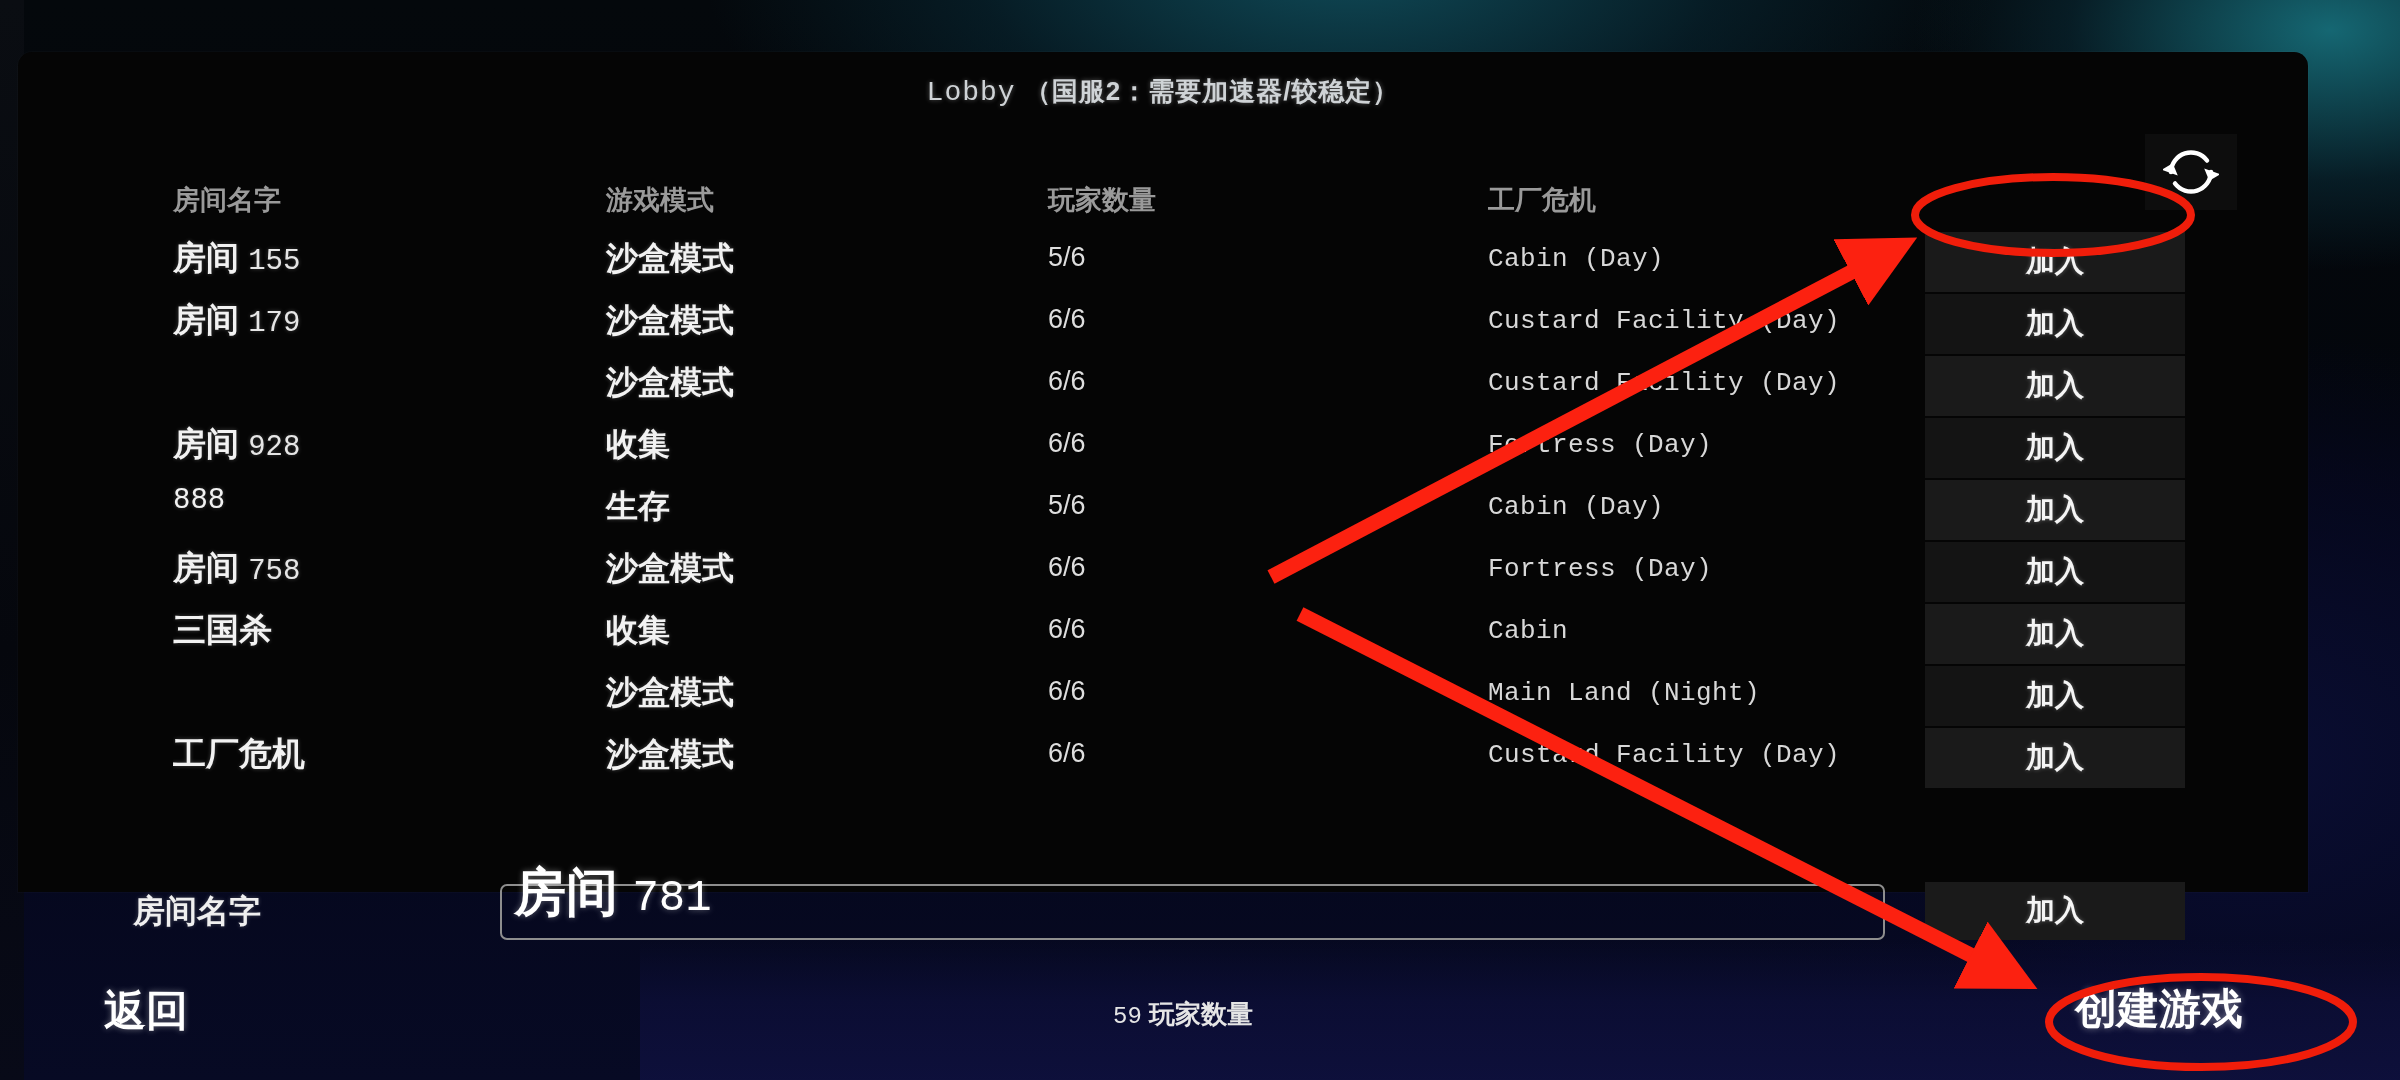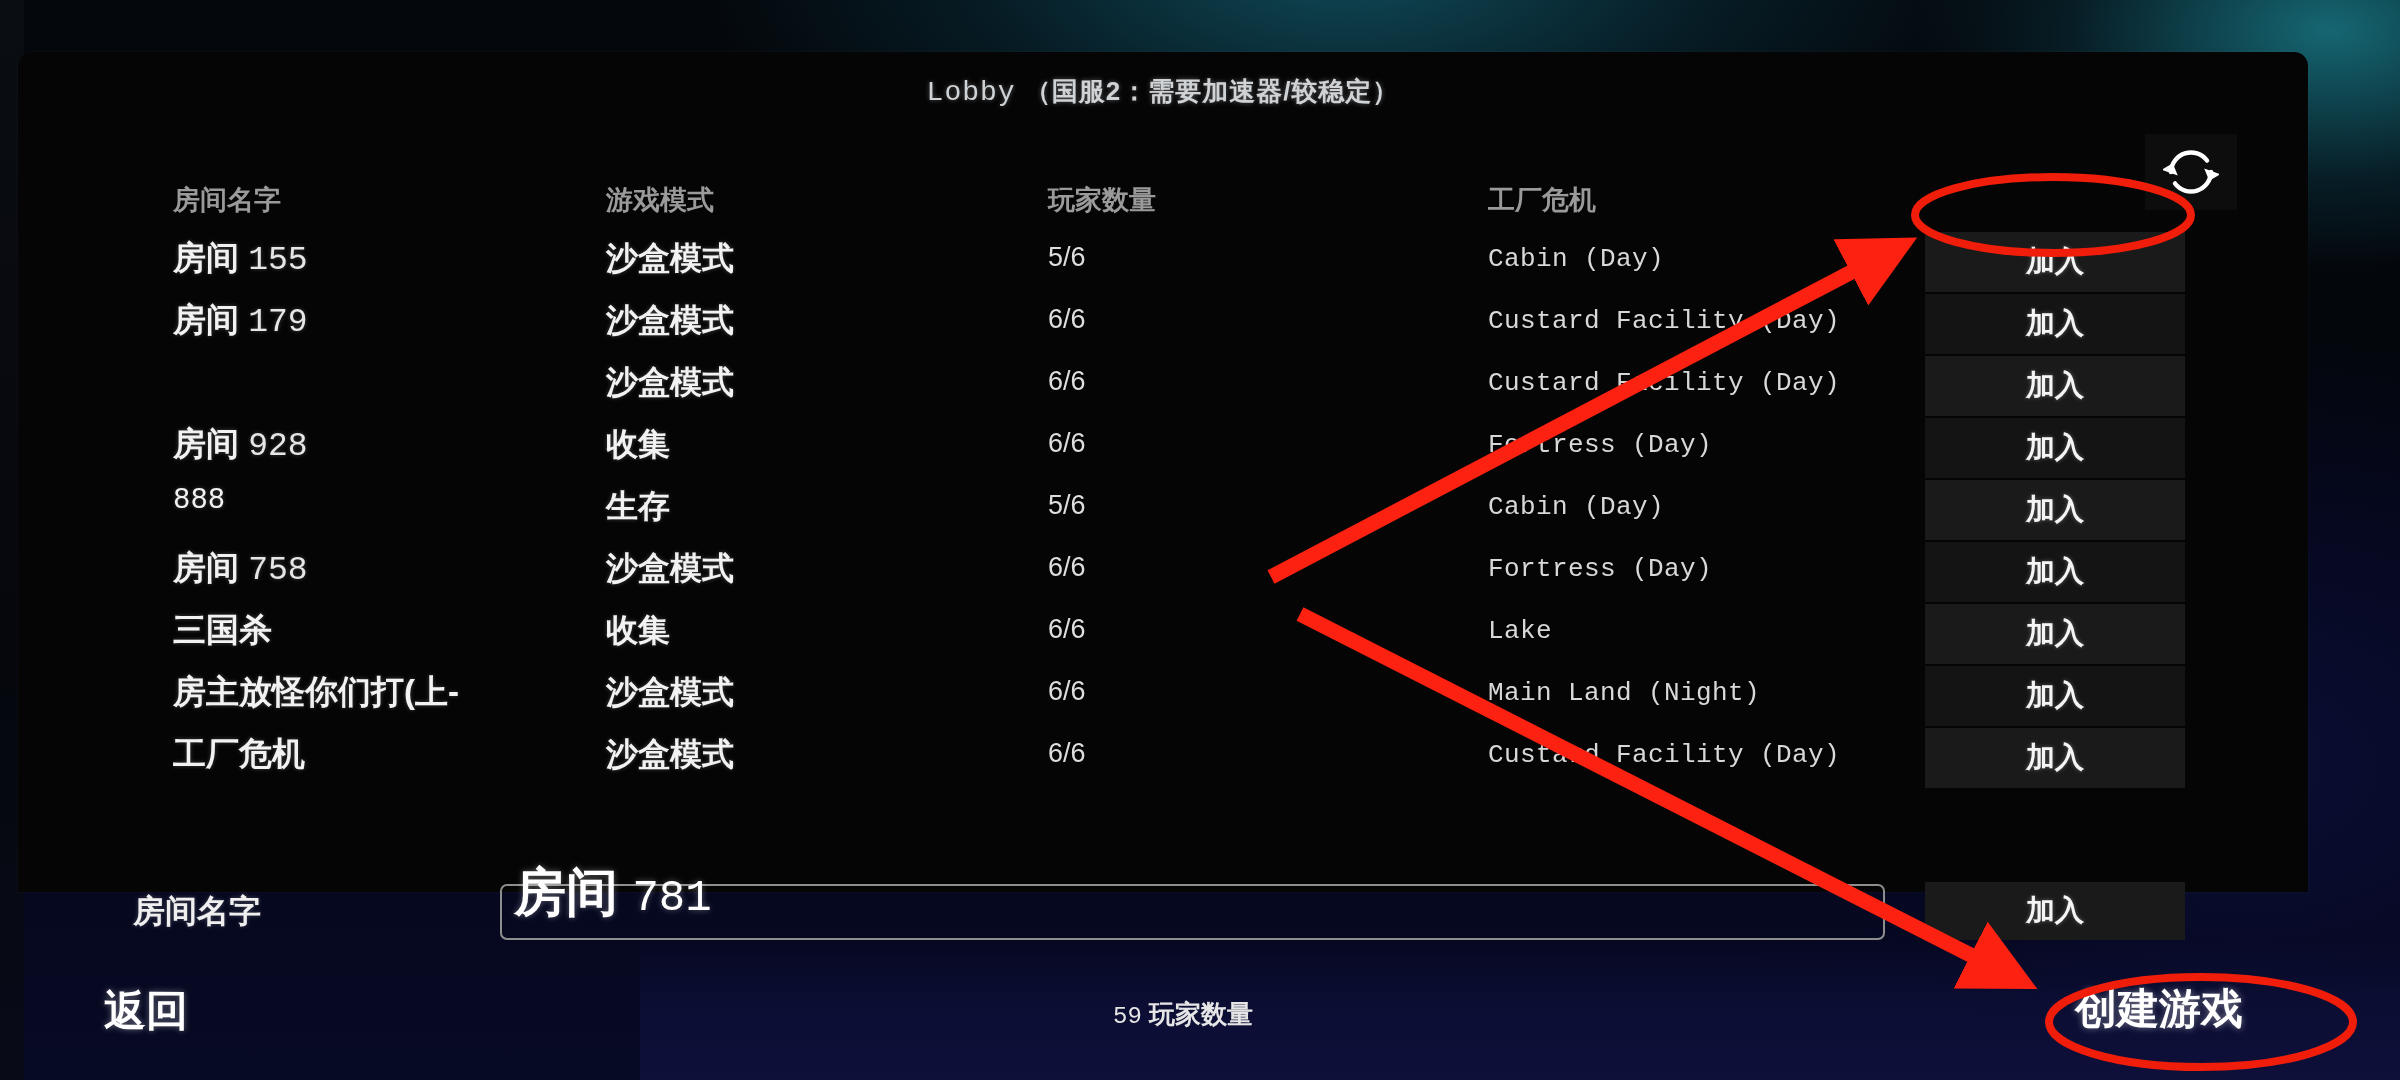--- a/index.html
+++ b/index.html
@@ -62,21 +62,21 @@
   .h-map { position:absolute; left:1470px; }
 
   #rows { position:absolute; left:0; top:180px; width:2290px; }
   .row { position:relative; height:62px; }
   .row .rname {
     position:absolute; left:155px; top:4px; width:430px;
     color:#f2f2f2; font-size:33px; font-weight:bold;
     white-space:nowrap; overflow:hidden;
     text-shadow:0 0 4px rgba(255,255,255,0.25);
   }
-  .row .rname .num { font-family:"Liberation Mono","DejaVu Sans Mono",monospace; font-weight:normal; font-size:33px; color:#e6e6e6; }
+  .row .rname .num { font-family:"Liberation Mono","DejaVu Sans Mono",monospace; font-weight:normal; font-size:29px; color:#e6e6e6; }
   .row .rname.plain { font-family:"Liberation Mono","DejaVu Sans Mono",monospace; font-weight:normal; font-size:29px; }
   .row .rmode {
     position:absolute; left:588px; top:5px;
     color:#f2f2f2; font-size:32px; font-weight:bold;
     text-shadow:0 0 4px rgba(255,255,255,0.25);
     text-align:center;
   }
   .row .rplayers {
     position:absolute; left:1030px; top:10px;
     color:#dedede; font-size:27px;
@@ -221,25 +221,24 @@
         <div class="rname"><span>房间</span> <span class="num">758</span></div>
         <div class="rmode">沙盒模式</div>
         <div class="rplayers">6/6</div>
         <div class="rmap">Fortress (Day)</div>
         <div class="join">加入</div>
       </div>
       <div class="row">
         <div class="rname"><span>三国杀</span></div>
         <div class="rmode">收集</div>
         <div class="rplayers">6/6</div>
-        <div class="rmap">Lake</div>
-        <div class="join">加入</div>
-      </div>
-      <div class="row">
-        <div class="rname"><span>房主放怪你们打(上-</span></div>
+        <div class="rmap">Cabin</div>
+        <div class="join">加入</div>
+      </div>
+      <div class="row">
         <div class="rmode">沙盒模式</div>
         <div class="rplayers">6/6</div>
         <div class="rmap">Main Land (Night)</div>
         <div class="join">加入</div>
       </div>
       <div class="row">
         <div class="rname"><span>工厂危机</span></div>
         <div class="rmode">沙盒模式</div>
         <div class="rplayers">6/6</div>
         <div class="rmap">Custard Facility (Day)</div>

